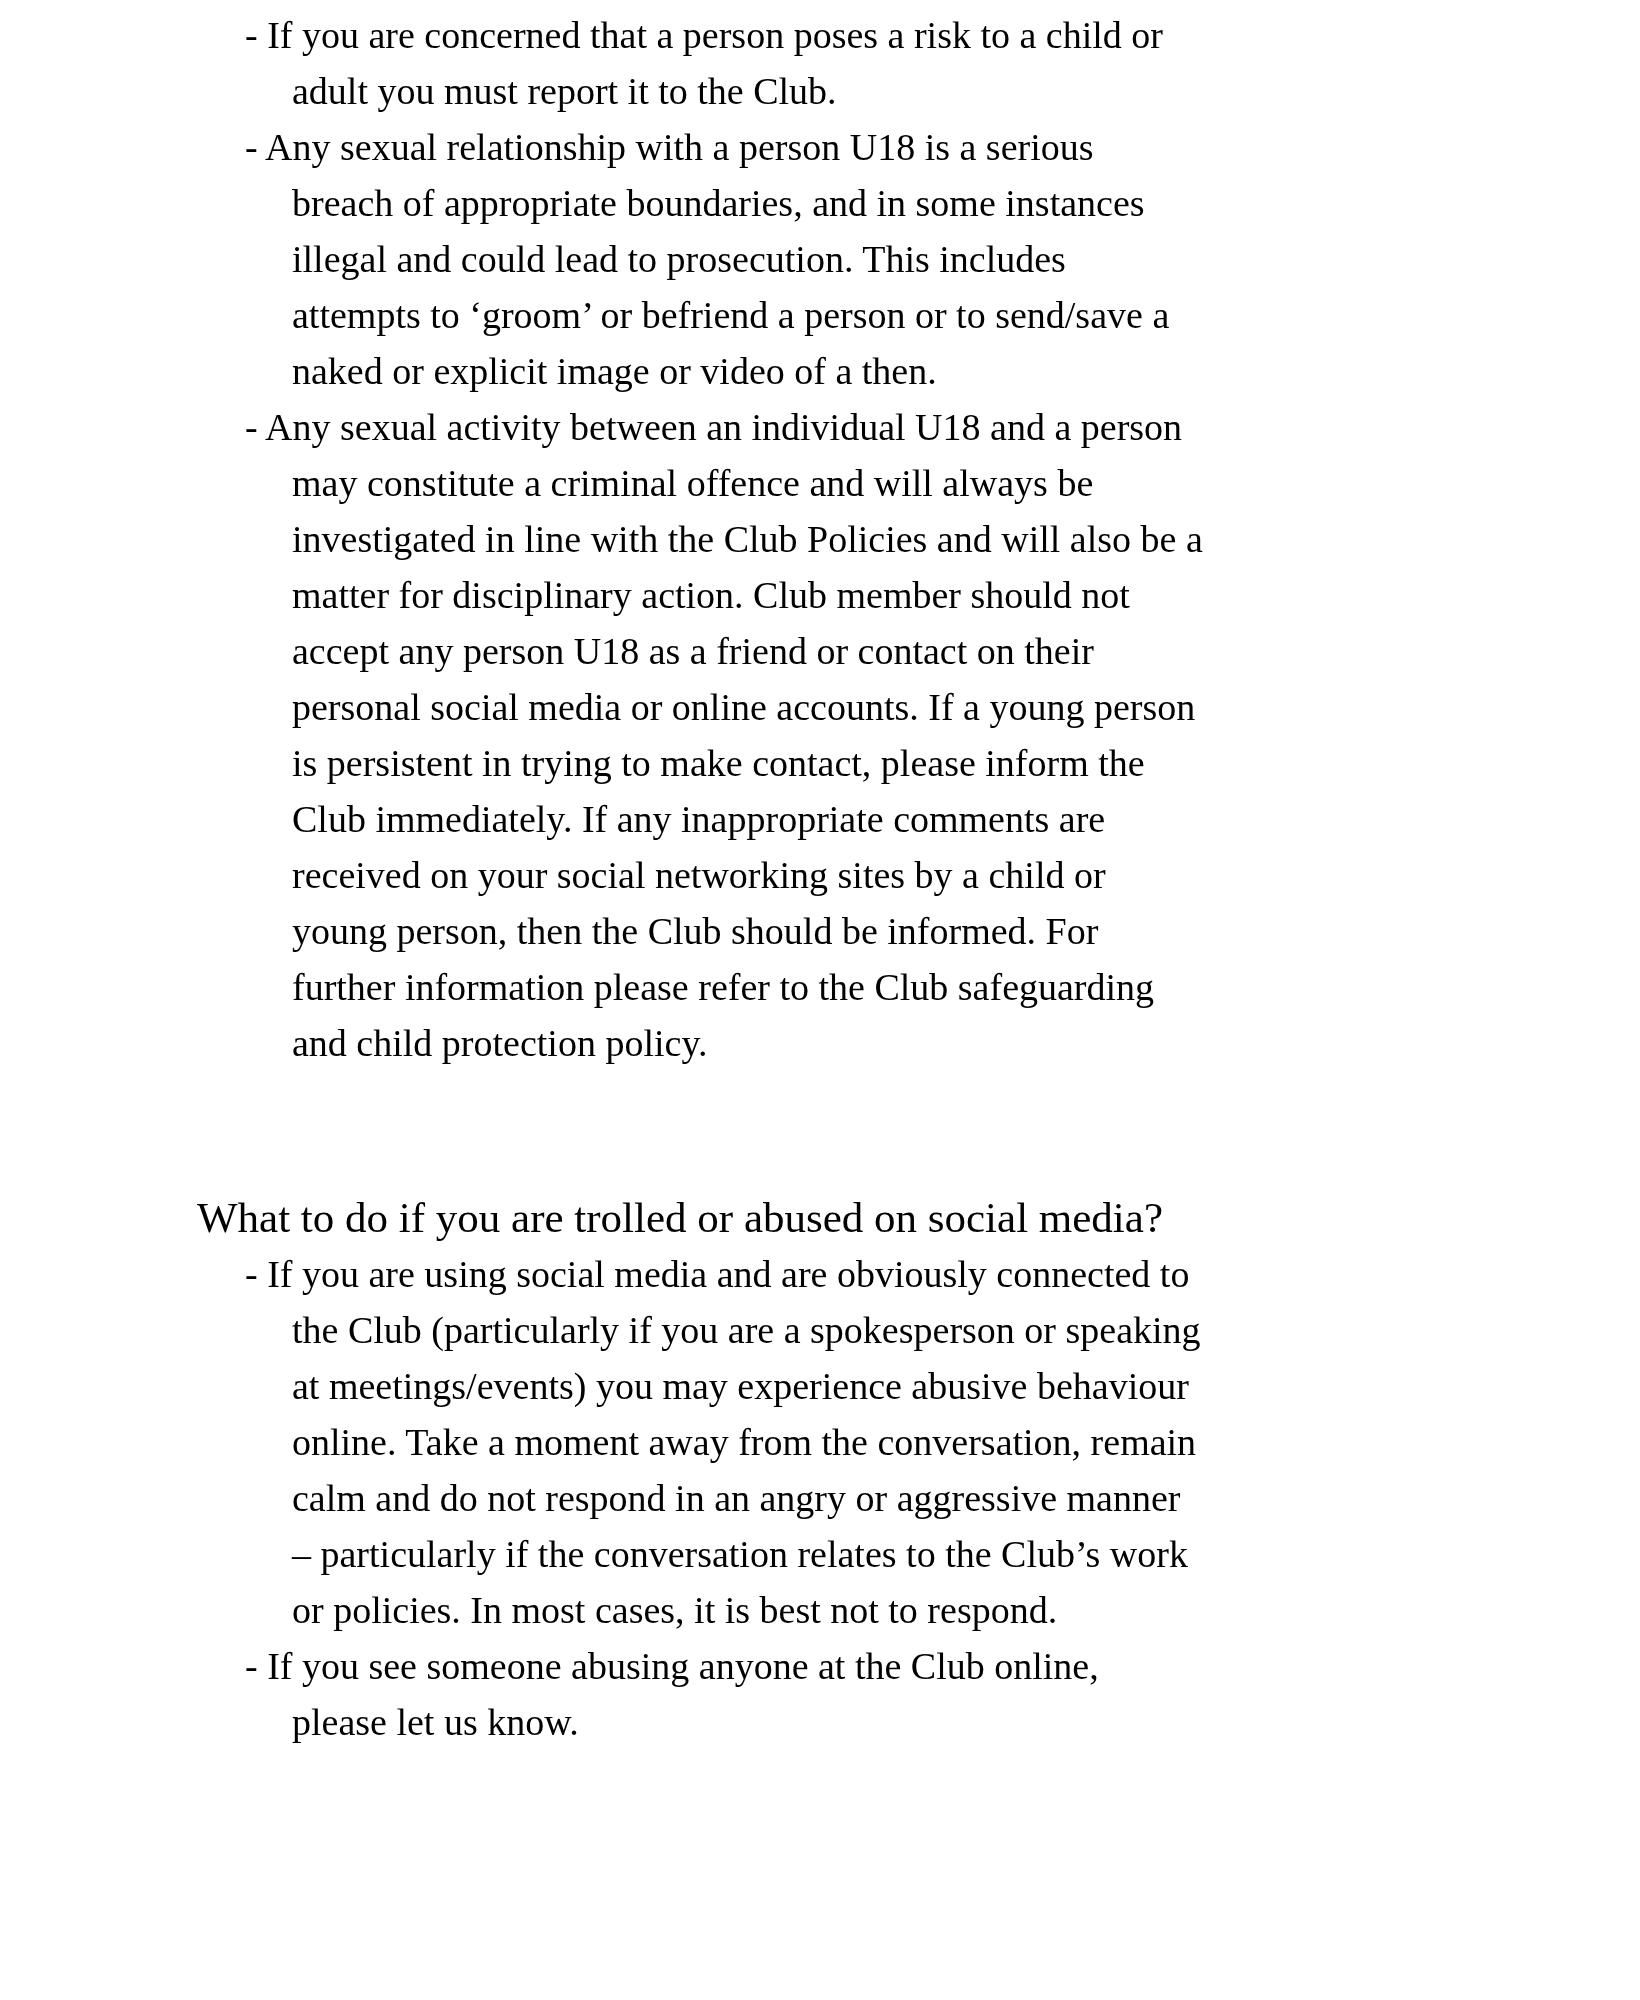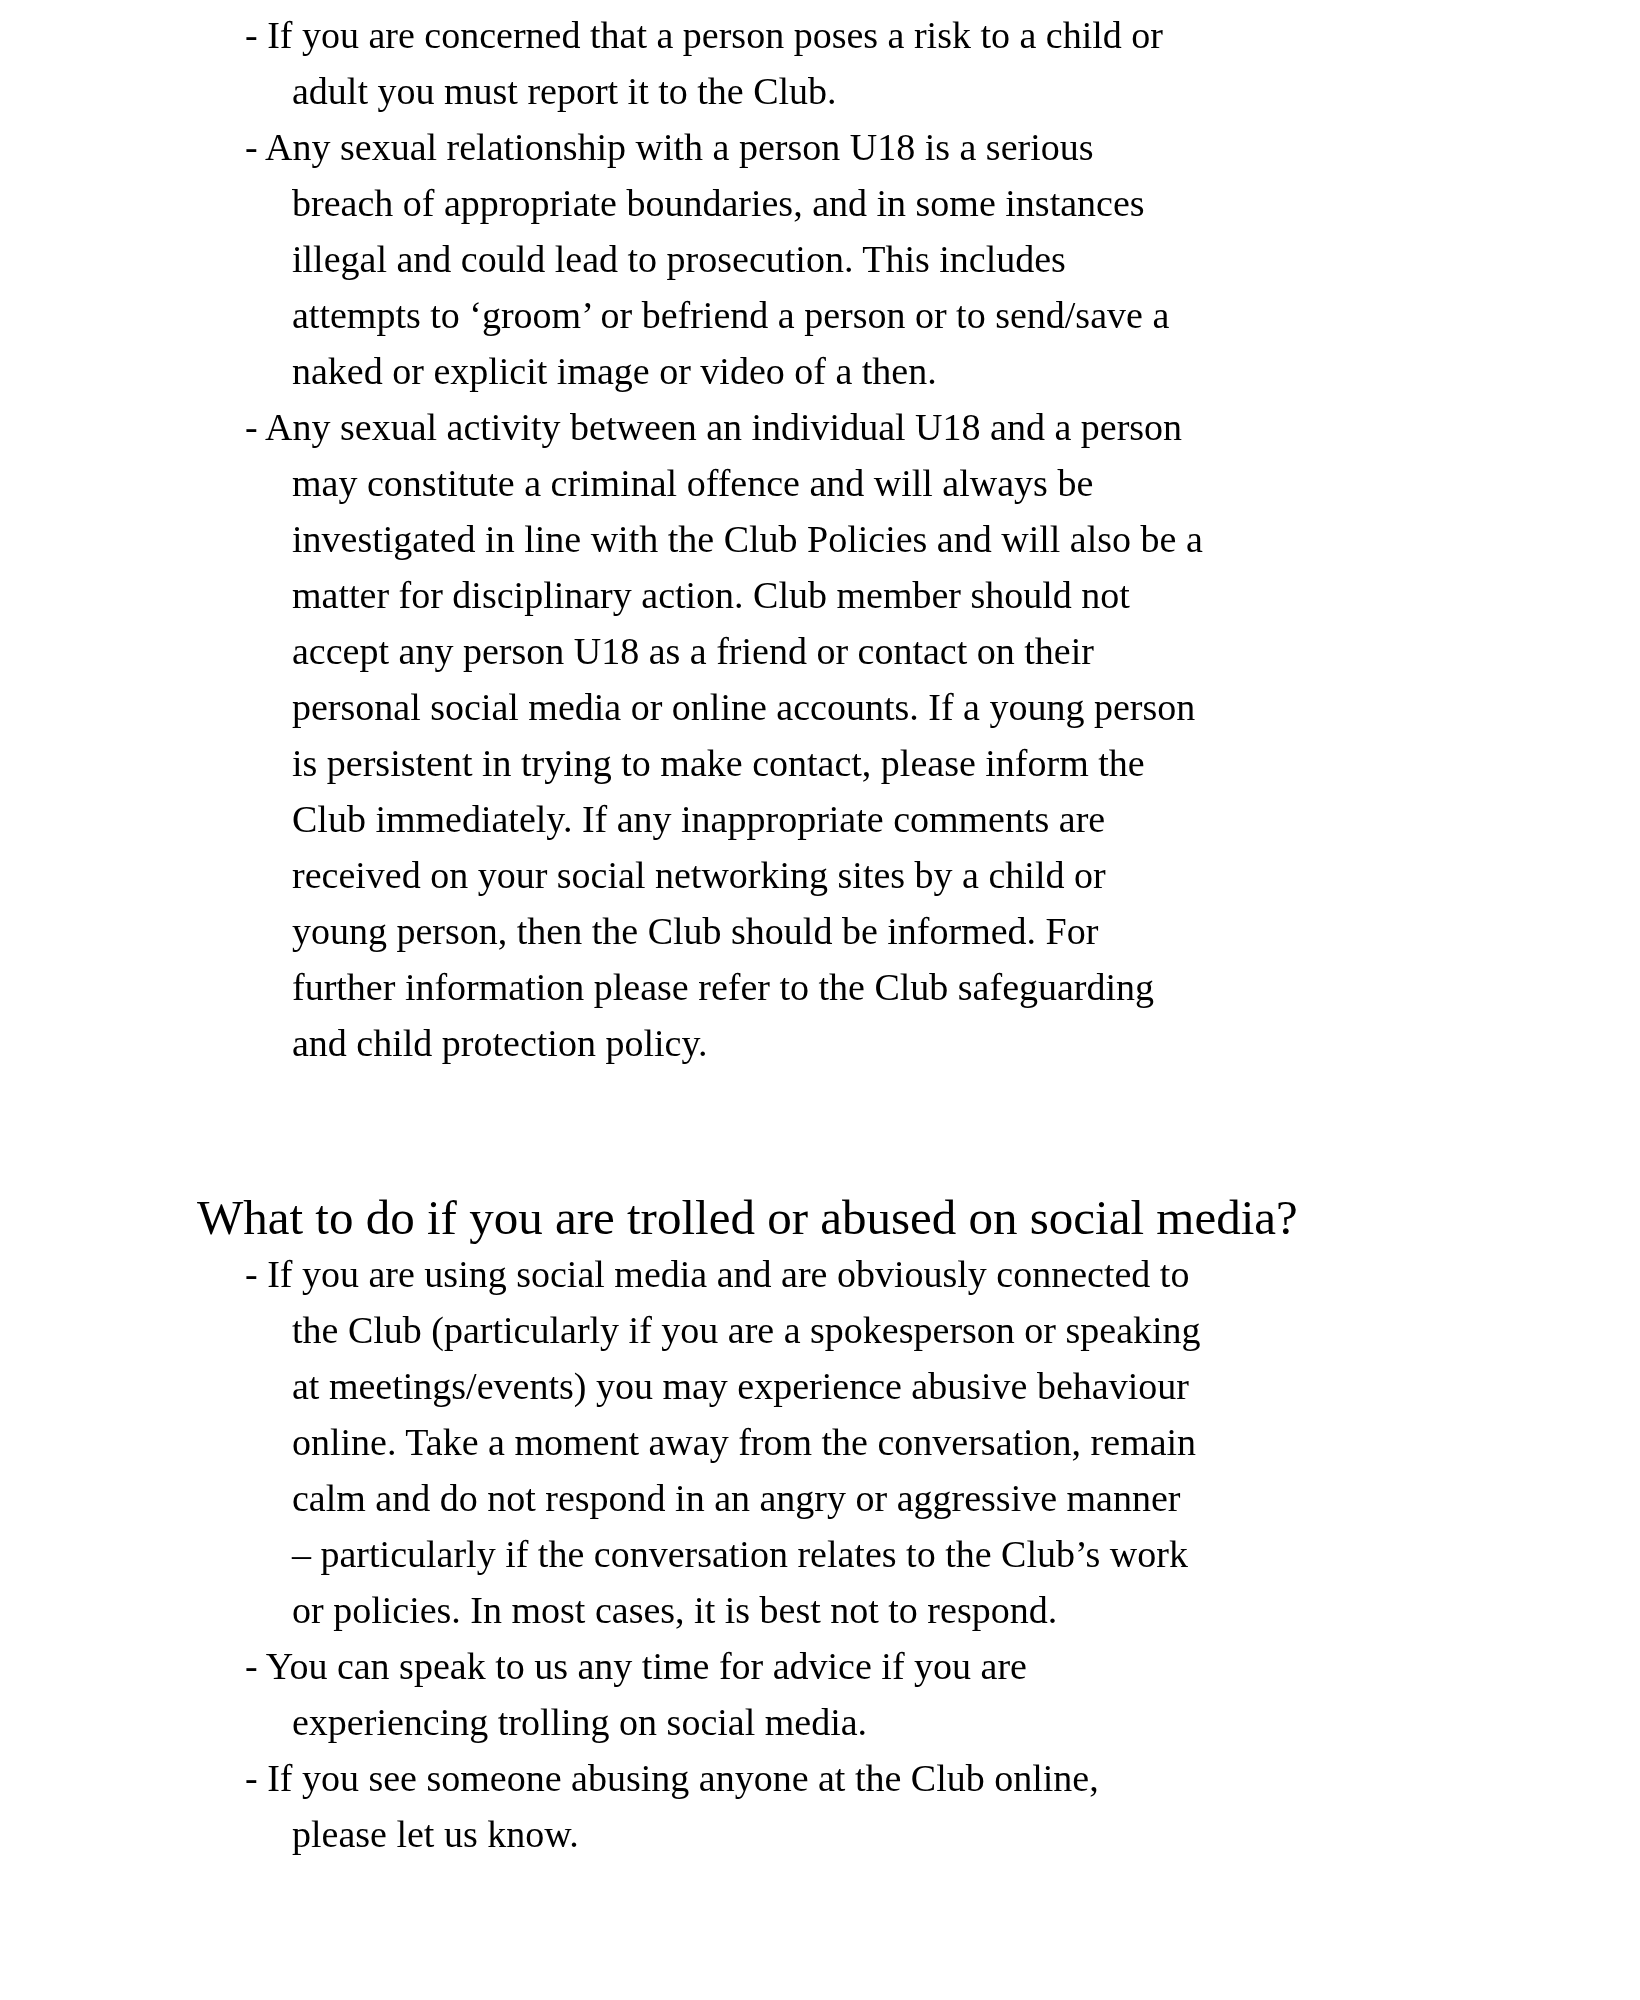--- a/index.html
+++ b/index.html
@@ -30,21 +30,21 @@
   }
   .bullet-item {
     margin: 0;
     padding-left: 95px;   
     text-indent: -47px;   
     white-space: pre;     
   }
   .section-heading {
     margin: 119px 0 0 0;  
     padding: 0;
-    font-size: 49px;
+    font-size: 43px;
     font-weight: normal;
     line-height: 56px;
     white-space: pre;
   }
 </style>
 </head>
 <body>
 
 <div class="page">
 
@@ -73,19 +73,17 @@
   <h2 class="section-heading">What to do if you are trolled or abused on social media?</h2>
 
   <div class="bullet-list">
       <div class="bullet-item">- If you are using social media and are obviously connected to
 the Club (particularly if you are a spokesperson or speaking
 at meetings/events) you may experience abusive behaviour
 online. Take a moment away from the conversation, remain
 calm and do not respond in an angry or aggressive manner
 – particularly if the conversation relates to the Club’s work
 or policies. In most cases, it is best not to respond.</div>
-      <div class="bullet-item">- You can speak to us any time for advice if you are
-experiencing trolling on social media.</div>
       <div class="bullet-item">- If you see someone abusing anyone at the Club online,
 please let us know.</div>
     </div>
 
 </div>
 
 </body></html>

